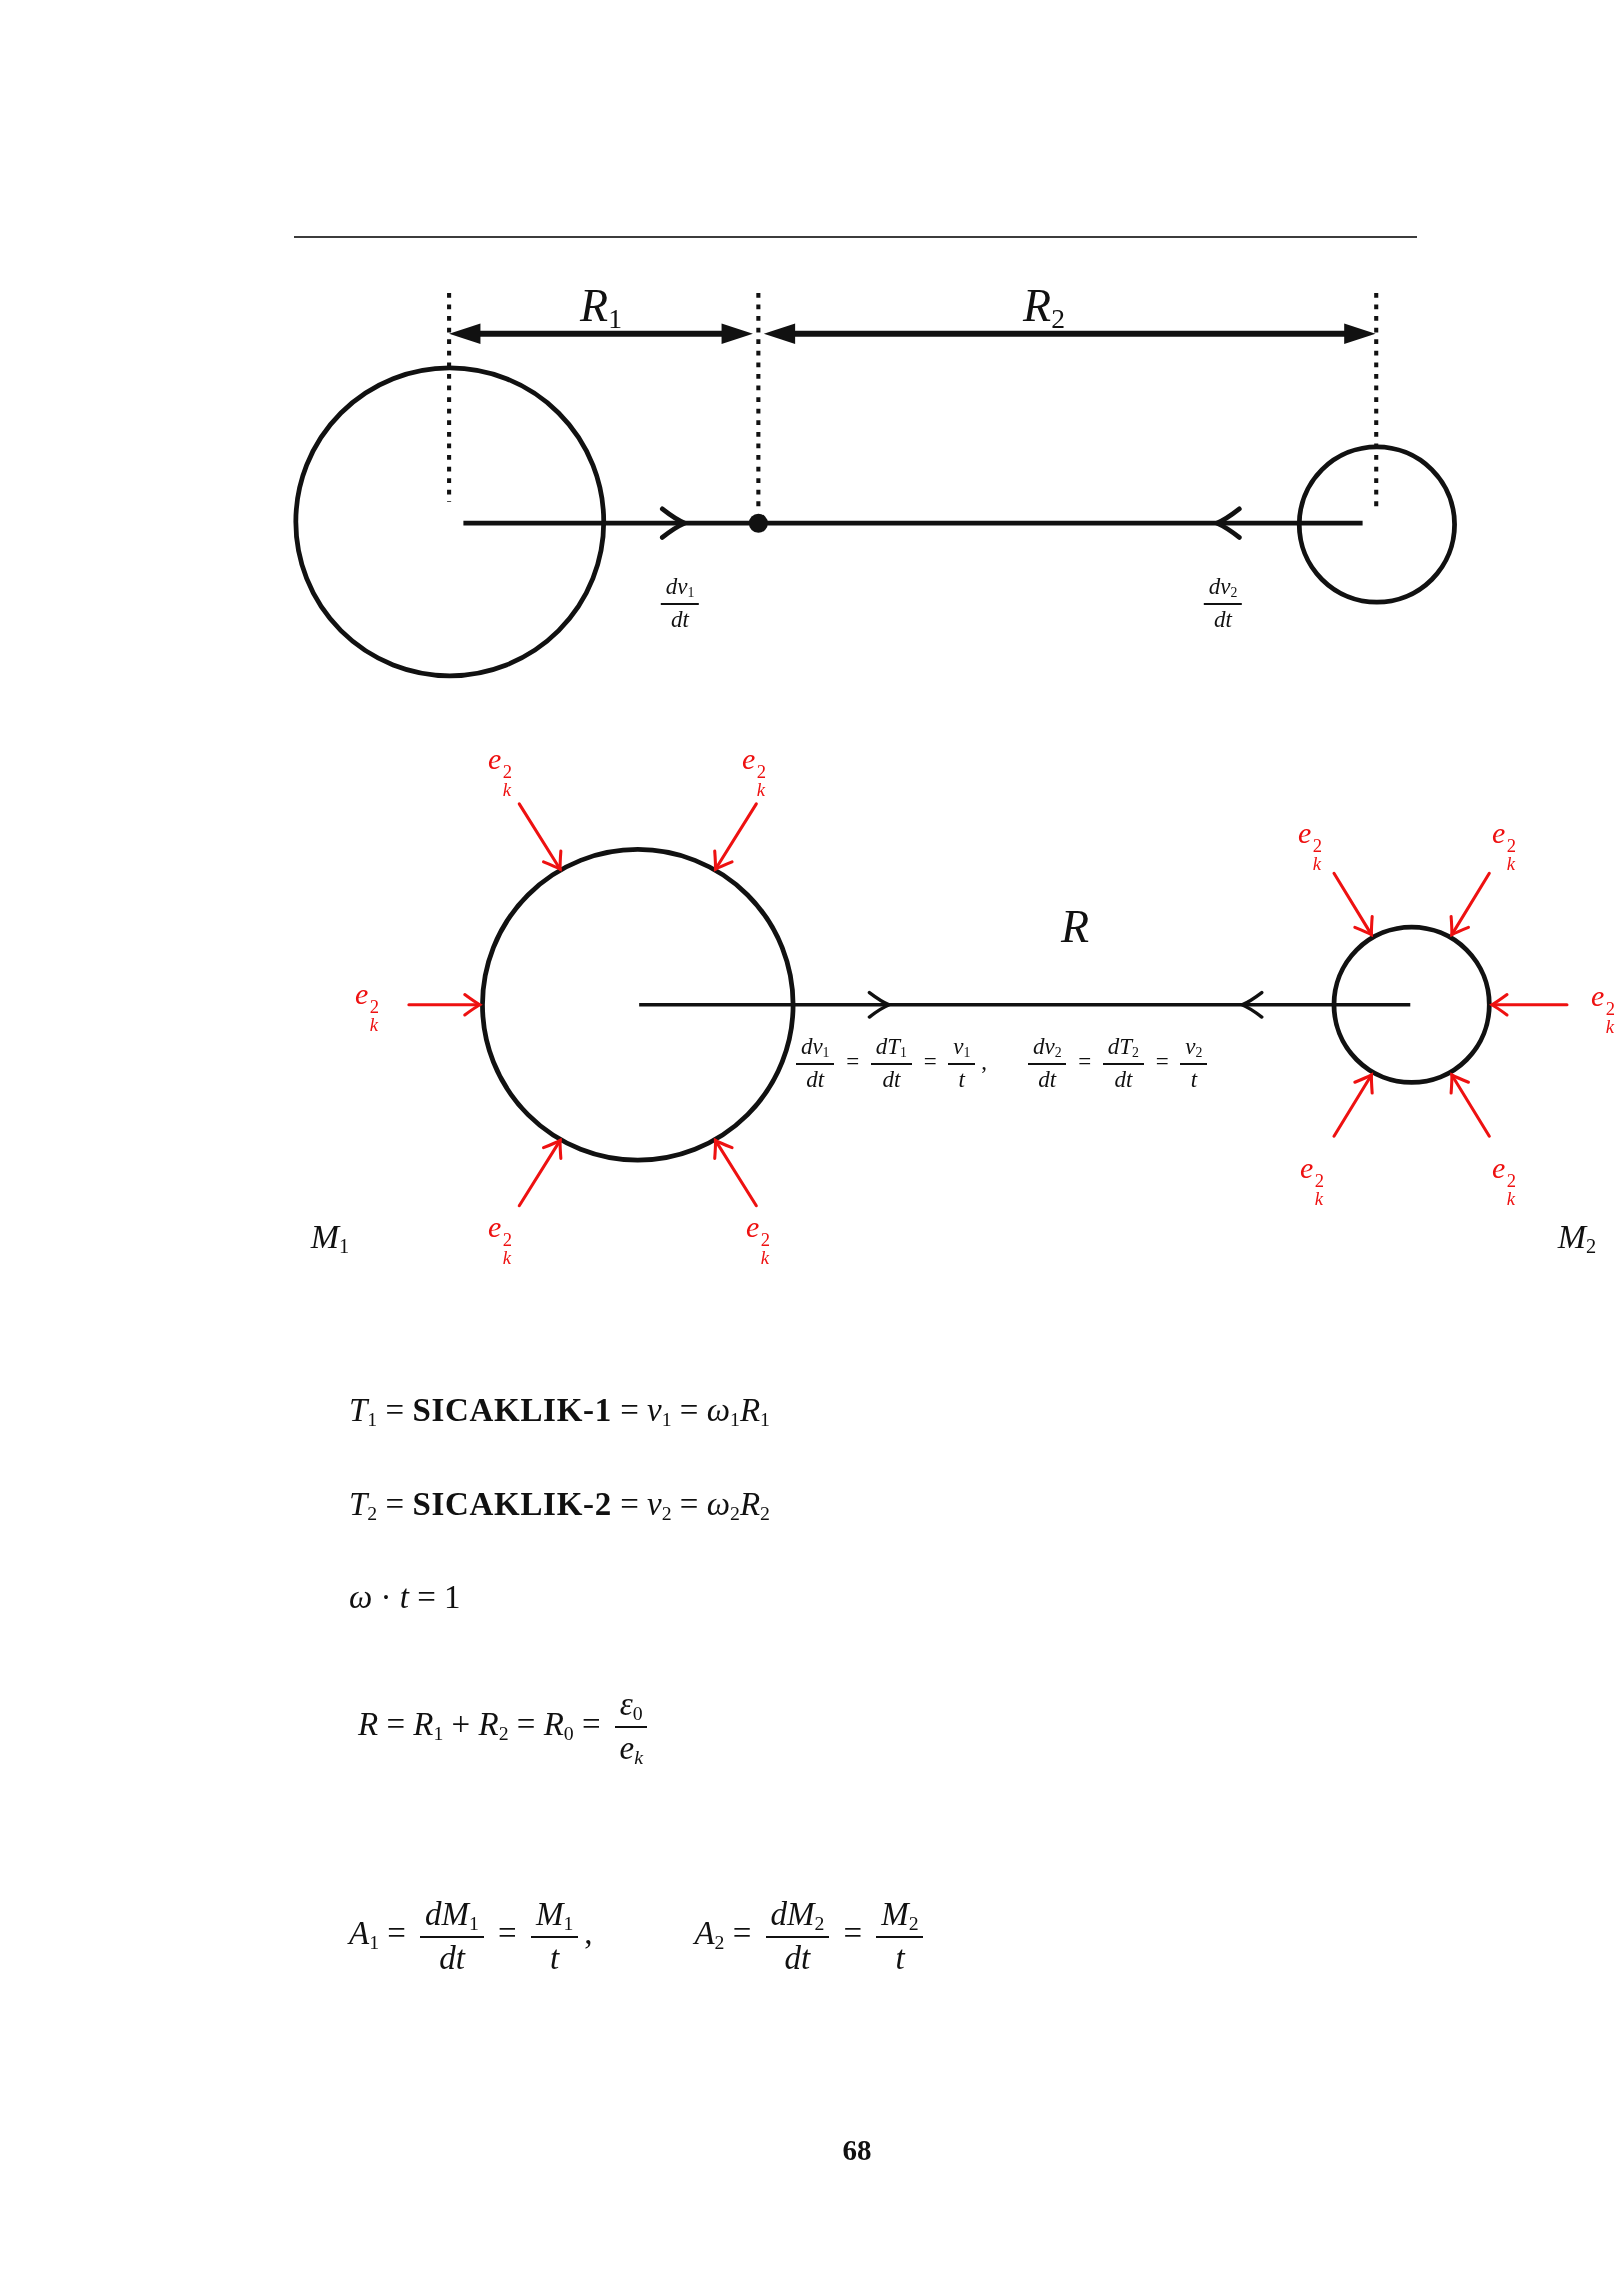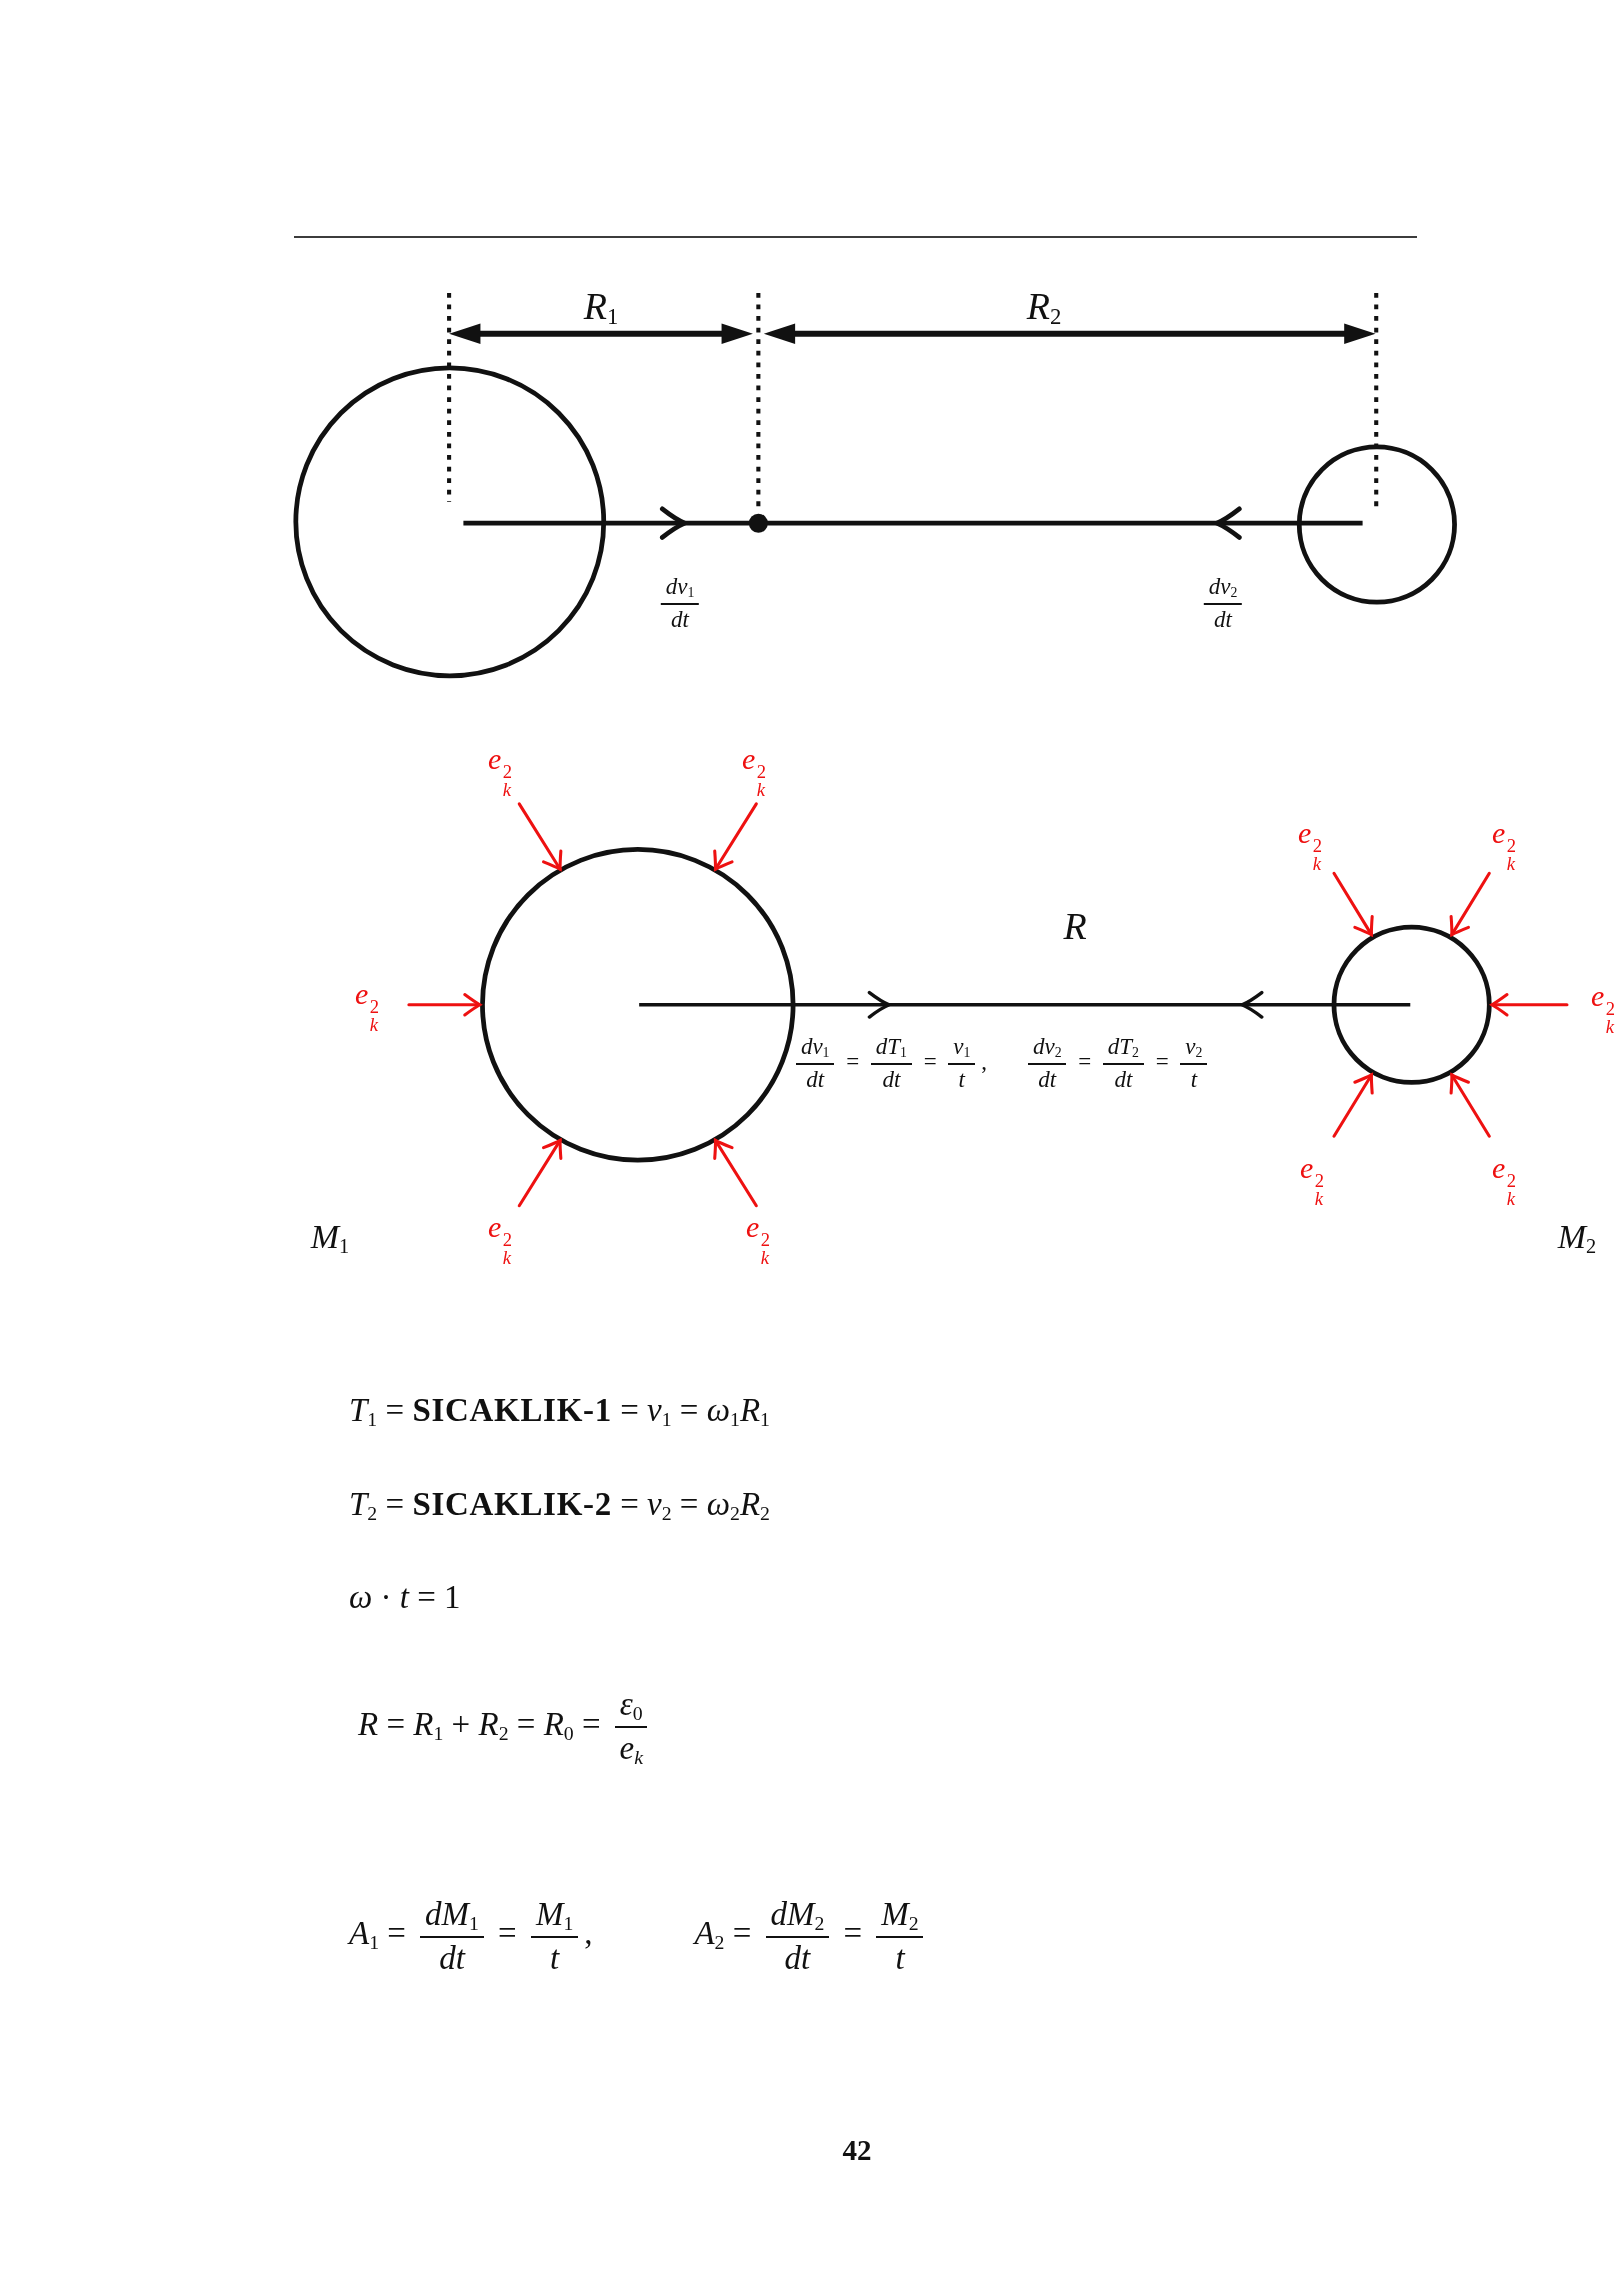--- a/index.html
+++ b/index.html
@@ -11,21 +11,21 @@
   .rule{position:absolute;background:#3c3c3c;}
   .lbl{position:absolute;transform:translate(-50%,-50%);white-space:nowrap;line-height:1.05;}
   .lblx{position:absolute;transform:translateX(-50%);white-space:nowrap;line-height:1.05;}
   .eq{position:absolute;white-space:nowrap;font-size:33px;line-height:1.18;}
   .math{font-family:"Liberation Serif", serif;}
   .red{color:var(--red,#ee1111);}
   .f34{font-size:23px;}
   .f42{font-size:29px;}
   .f44{font-size:30px;}
   .f50{font-size:34px;}
-  .f56{font-size:38px;text-align:right;}
+  .f56{font-size:46px;text-align:right;}
   .bold{font-weight:700;}
   
   .tk-r{font-style:normal;}
   .tk-i{font-style:italic;}
   .tk-b{font-weight:700;font-style:normal;letter-spacing:0.7px;}
   .tk-sub{font-size:60%;vertical-align:-0.25em;font-style:normal;}
   .tk-subi{font-size:60%;vertical-align:-0.25em;font-style:italic;}
   .tk-sp{display:inline-block;width:35px;}
   .tk-gap{display:inline-block;width:102px;}
   .frac{display:inline-flex;flex-direction:column;align-items:center;vertical-align:middle;margin:0 6.1px;line-height:1.12;}
@@ -212,14 +212,14 @@
       <span class="num"><span class="tk-i">M</span><span class="tk-sub">1</span></span>
       <span class="den"><span class="tk-i">t</span></span>
     </span><span class="tk-r">,</span><span class="tk-gap"></span><span class="tk-i">A</span><span class="tk-sub">2</span><span class="tk-r"> = </span><span class="frac">
       <span class="num"><span class="tk-i">dM</span><span class="tk-sub">2</span></span>
       <span class="den"><span class="tk-i">dt</span></span>
     </span><span class="tk-r"> = </span><span class="frac">
       <span class="num"><span class="tk-i">M</span><span class="tk-sub">2</span></span>
       <span class="den"><span class="tk-i">t</span></span>
     </span></div>
 
-<div class="lbl math f42 bold" style="left:857px;top:2150px;">42</div>
+<div class="lbl math f42 bold" style="left:857px;top:2150px;">68</div>
 
 
 </body></html>

